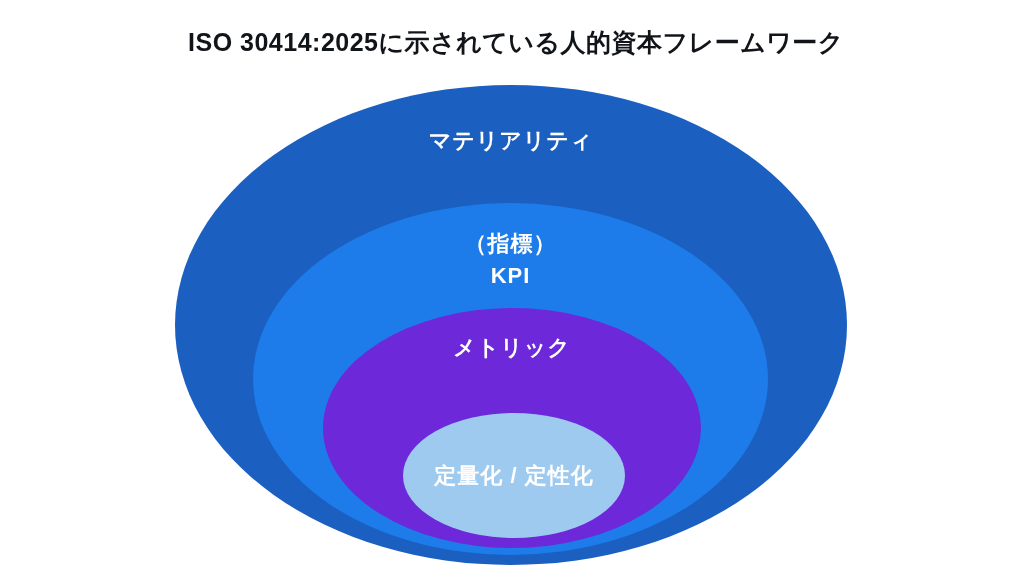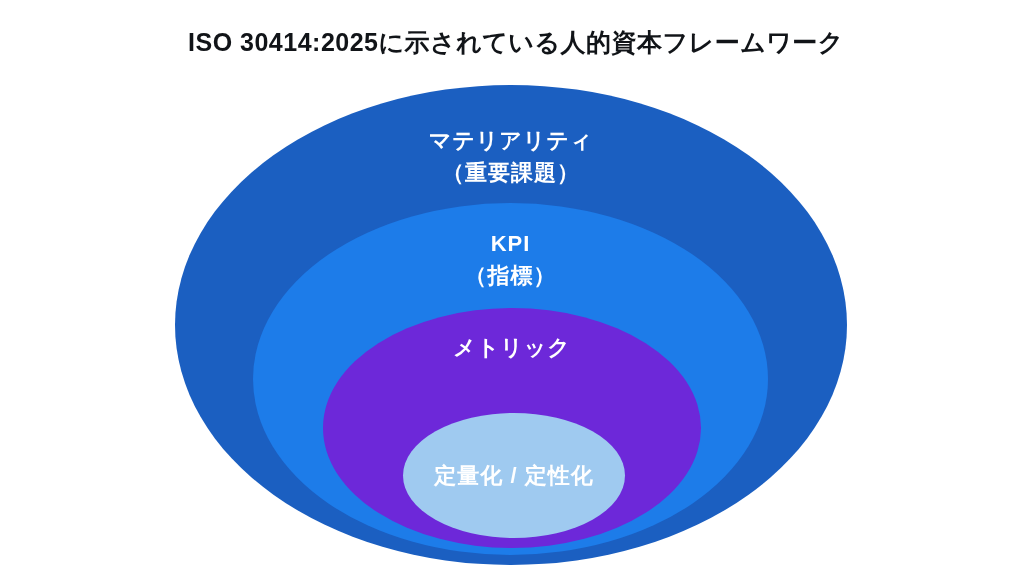--- a/index.html
+++ b/index.html
@@ -59,28 +59,27 @@
 </head>
 <body>
 
 <div class="stage">
 
   <h1 class="title">ISO 30414:2025に示されている人的資本フレームワーク</h1>
 
   <div class="ellipse l1" style="background: rgb(27, 95, 193);">
     <div class="label">
       <span>マテリアリティ</span>
-      <span>（重要課題）</span>
     </div>
   </div>
 
   <div class="ellipse l2" style="background: rgb(29, 124, 233);">
     <div class="label">
+      <span>（指標）</span>
       <span>KPI</span>
-      <span>（指標）</span>
     </div>
   </div>
 
   <div class="ellipse l3" style="background: #6d28d9;">
     <div class="label">
       <span>メトリック</span>
     </div>
   </div>
 
   <div class="ellipse l4" style="background: rgb(159, 202, 240);">

